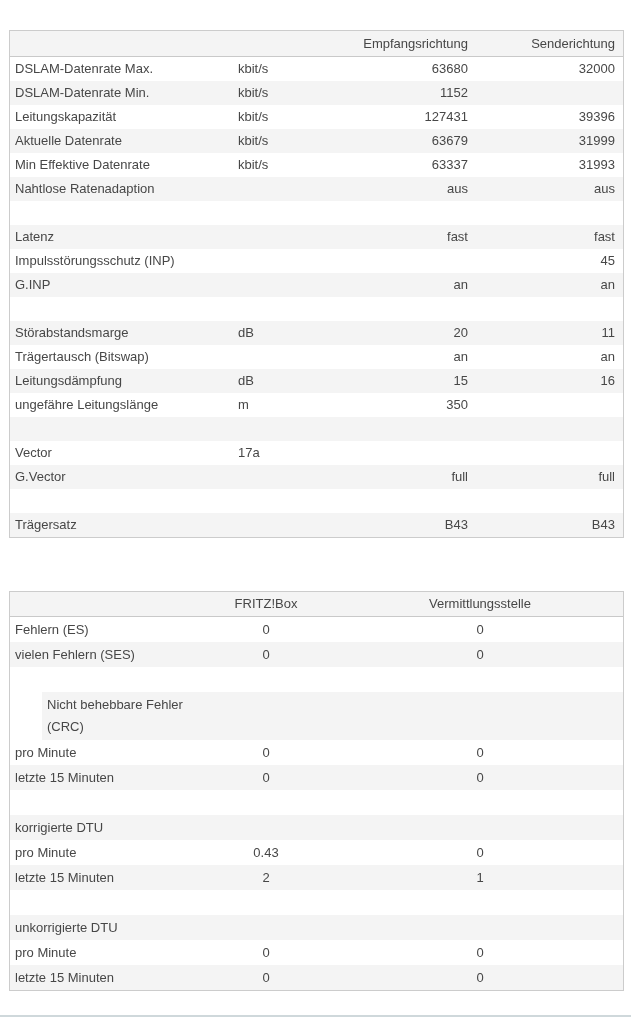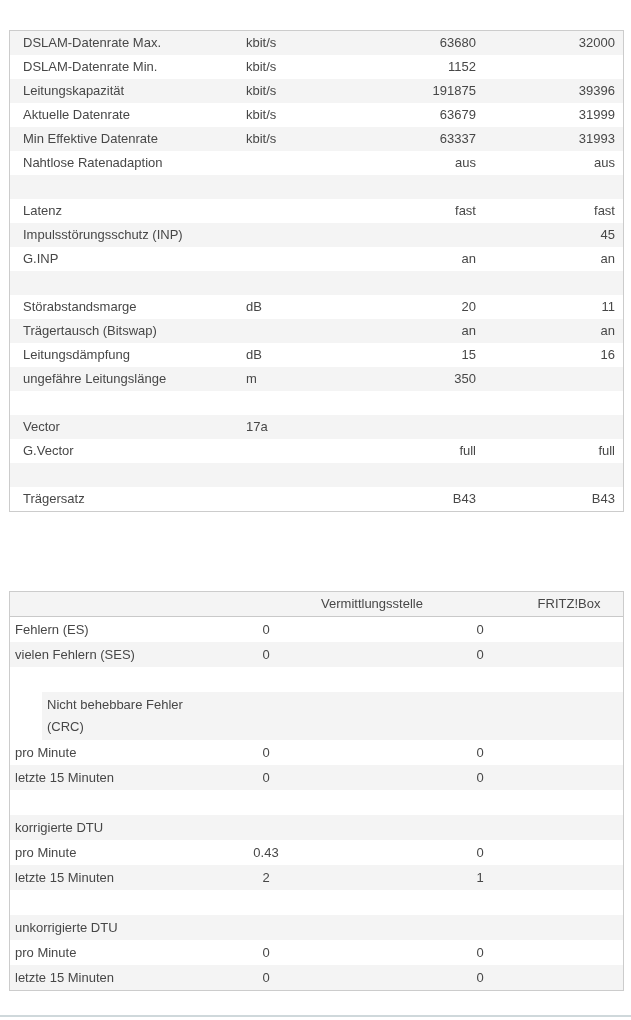--- a/index.html
+++ b/index.html
@@ -38,21 +38,21 @@
     line-height: 25px;
     border-bottom: 1px solid #c9c9c9;
   }
   .td {
     box-sizing: border-box;
     white-space: nowrap;
     overflow: hidden;
   }
   
   #dsl-table { top: 30px; }
-  #dsl-table .c1 { width: 228px; padding-left: 5px; margin-left: 8px; }
+  #dsl-table .c1 { width: 228px; padding-left: 5px; }
   #dsl-table .c2 { width: 110px; }
   #dsl-table .c3 { width: 120px; text-align: right; }
   #dsl-table .c4 { flex: 1; text-align: right; padding-right: 8px; }
   
   #error-table { top: 591px; }
   #error-table .tr { height: 25px; line-height: 25px; }
   #error-table .tr.head { height: 24px; line-height: 24px; }
   #error-table .e1 { width: 202px; padding-left: 5px; }
   #error-table .e2 { width: 108px; text-align: center; }
   #error-table .e3 { flex: 1; text-align: center; padding-left: 17px; }
@@ -72,37 +72,43 @@
     top: 1015px;
     width: 631px;
     height: 2px;
     background: #cfd8db;
   }
 </style>
 </head>
 <body>
 
 <div class="tbl" id="dsl-table">
+  <div class="tr head">
+    <div class="td c1"></div>
+    <div class="td c2"></div>
+    <div class="td c3">Empfangsrichtung</div>
+    <div class="td c4">Senderichtung</div>
+  </div>
 
   <div class="tr">
     <div class="td c1">DSLAM-Datenrate Max.</div>
     <div class="td c2">kbit/s</div>
     <div class="td c3">63680</div>
     <div class="td c4">32000</div>
   </div>
   <div class="tr">
     <div class="td c1">DSLAM-Datenrate Min.</div>
     <div class="td c2">kbit/s</div>
     <div class="td c3">1152</div>
     <div class="td c4"></div>
   </div>
   <div class="tr">
     <div class="td c1">Leitungskapazität</div>
     <div class="td c2">kbit/s</div>
-    <div class="td c3">191875</div>
+    <div class="td c3">127431</div>
     <div class="td c4">39396</div>
   </div>
   <div class="tr">
     <div class="td c1">Aktuelle Datenrate</div>
     <div class="td c2">kbit/s</div>
     <div class="td c3">63679</div>
     <div class="td c4">31999</div>
   </div>
   <div class="tr">
     <div class="td c1">Min Effektive Datenrate</div>
@@ -197,22 +203,22 @@
     <div class="td c1">Trägersatz</div>
     <div class="td c2"></div>
     <div class="td c3">B43</div>
     <div class="td c4">B43</div>
   </div>
 </div>
 
 <div class="tbl" id="error-table">
   <div class="tr head">
     <div class="td e1"></div>
+    <div class="td e2">FRITZ!Box</div>
     <div class="td e3">Vermittlungsstelle</div>
-    <div class="td e2">FRITZ!Box</div>
   </div>
 
   <div class="tr">
     <div class="td e1">Fehlern (ES)</div>
     <div class="td e2">0</div>
     <div class="td e3">0</div>
   </div>
   <div class="tr">
     <div class="td e1">vielen Fehlern (SES)</div>
     <div class="td e2">0</div>

